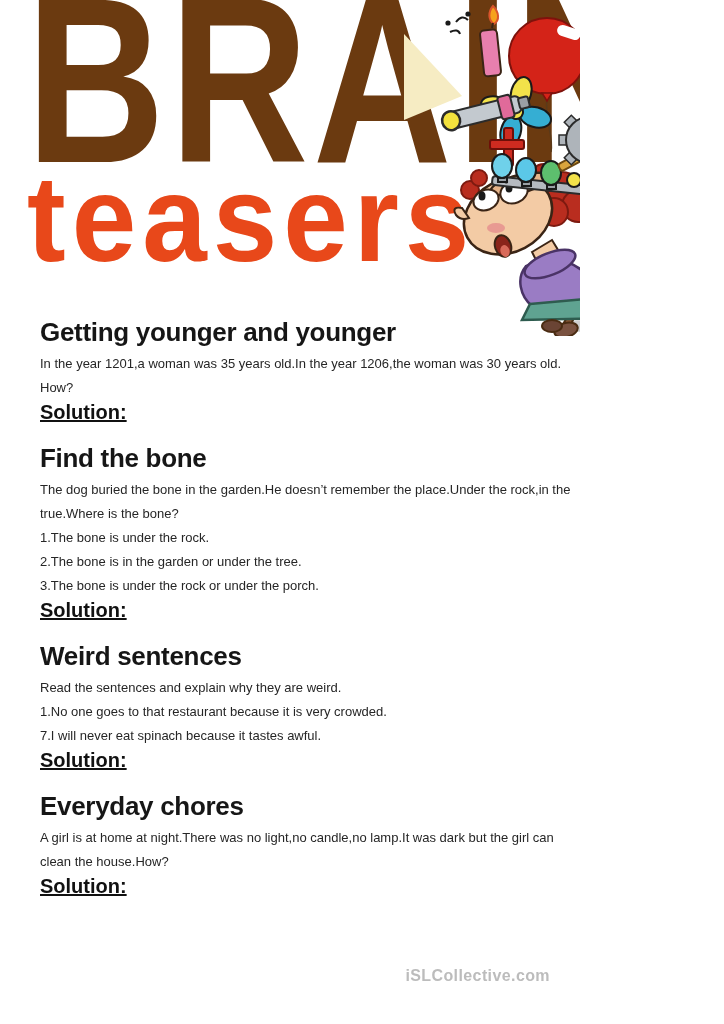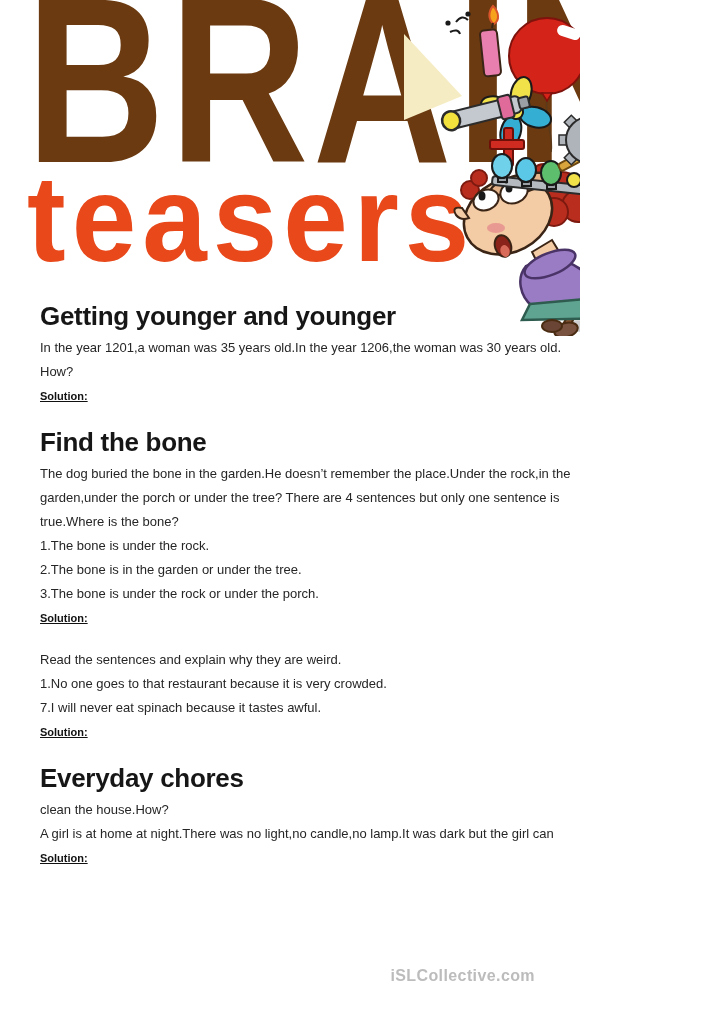--- a/index.html
+++ b/index.html
@@ -16,33 +16,33 @@
   }
   .teasers-title {
     position:absolute; left:27px; top:158px; z-index:1;
     font-size:116px; line-height:1; font-weight:bold; letter-spacing:6px;
     color:#e8481a; transform:scaleY(1.05); transform-origin:left top;
     white-space:nowrap;
   }
   
   .illustration { position:absolute; left:404px; top:0; width:320px; height:336px; z-index:2; }
   
-  .sections { position:absolute; left:40px; top:300px; width:668px; z-index:3; }
+  .sections { position:absolute; left:40px; top:316px; width:668px; z-index:3; }
   .sections section { margin:0 0 18px 0; }
   .sections h2 {
     margin:0 0 4px 0; font-size:26px; line-height:32px; font-weight:bold;
     color:#161616; letter-spacing:-0.3px;
   }
   .line { font-size:13px; line-height:24px; color:#262626; white-space:nowrap; }
   .solution {
-    font-size:11px; line-height:24px; font-weight:bold; color:#111;
+    font-size:20px; line-height:24px; font-weight:bold; color:#111;
     text-decoration:underline;
   }
   .watermark {
-    position:absolute; right:45px; top:967px; z-index:3;
+    position:absolute; right:30px; top:967px; z-index:3;
     font-size:16px; font-weight:bold; color:#bcbcbc; letter-spacing:0.4px;
   }
 </style>
 </head>
 <body>
 
 <div class="page">
 
   <div class="brain-title">BRAIN</div>
   <div class="teasers-title">teasers</div>
@@ -217,39 +217,39 @@
     <section>
       <h2>Getting younger and younger</h2>
       <div class="line">In the year 1201,a woman was 35 years old.In the year 1206,the woman was 30 years old.</div>
       <div class="line">How?</div>
       <div class="solution">Solution:</div>
     </section>
 
     <section>
       <h2>Find the bone</h2>
       <div class="line">The dog buried the bone in the garden.He doesn’t remember the place.Under the rock,in the</div>
-      <div class="line">garden,under the porch or under the tree? There are 4 sentences but only one sentence is</div>
       <div class="line">true.Where is the bone?</div>
       <div class="line">1.The bone is under the rock.</div>
       <div class="line">2.The bone is in the garden or under the tree.</div>
       <div class="line">3.The bone is under the rock or under the porch.</div>
       <div class="solution">Solution:</div>
     </section>
 
     <section>
+      <h2>Weird sentences</h2>
       <div class="line">Read the sentences and explain why they are weird.</div>
       <div class="line">1.No one goes to that restaurant because it is very crowded.</div>
       <div class="line">7.I will never eat spinach because it tastes awful.</div>
       <div class="solution">Solution:</div>
     </section>
 
     <section>
       <h2>Everyday chores</h2>
+      <div class="line">A girl is at home at night.There was no light,no candle,no lamp.It was dark but the girl can</div>
       <div class="line">clean the house.How?</div>
-      <div class="line">A girl is at home at night.There was no light,no candle,no lamp.It was dark but the girl can</div>
       <div class="solution">Solution:</div>
     </section>
 
   </div>
 
   <div class="watermark">iSLCollective.com</div>
 
 </div>
 
 </body></html>

